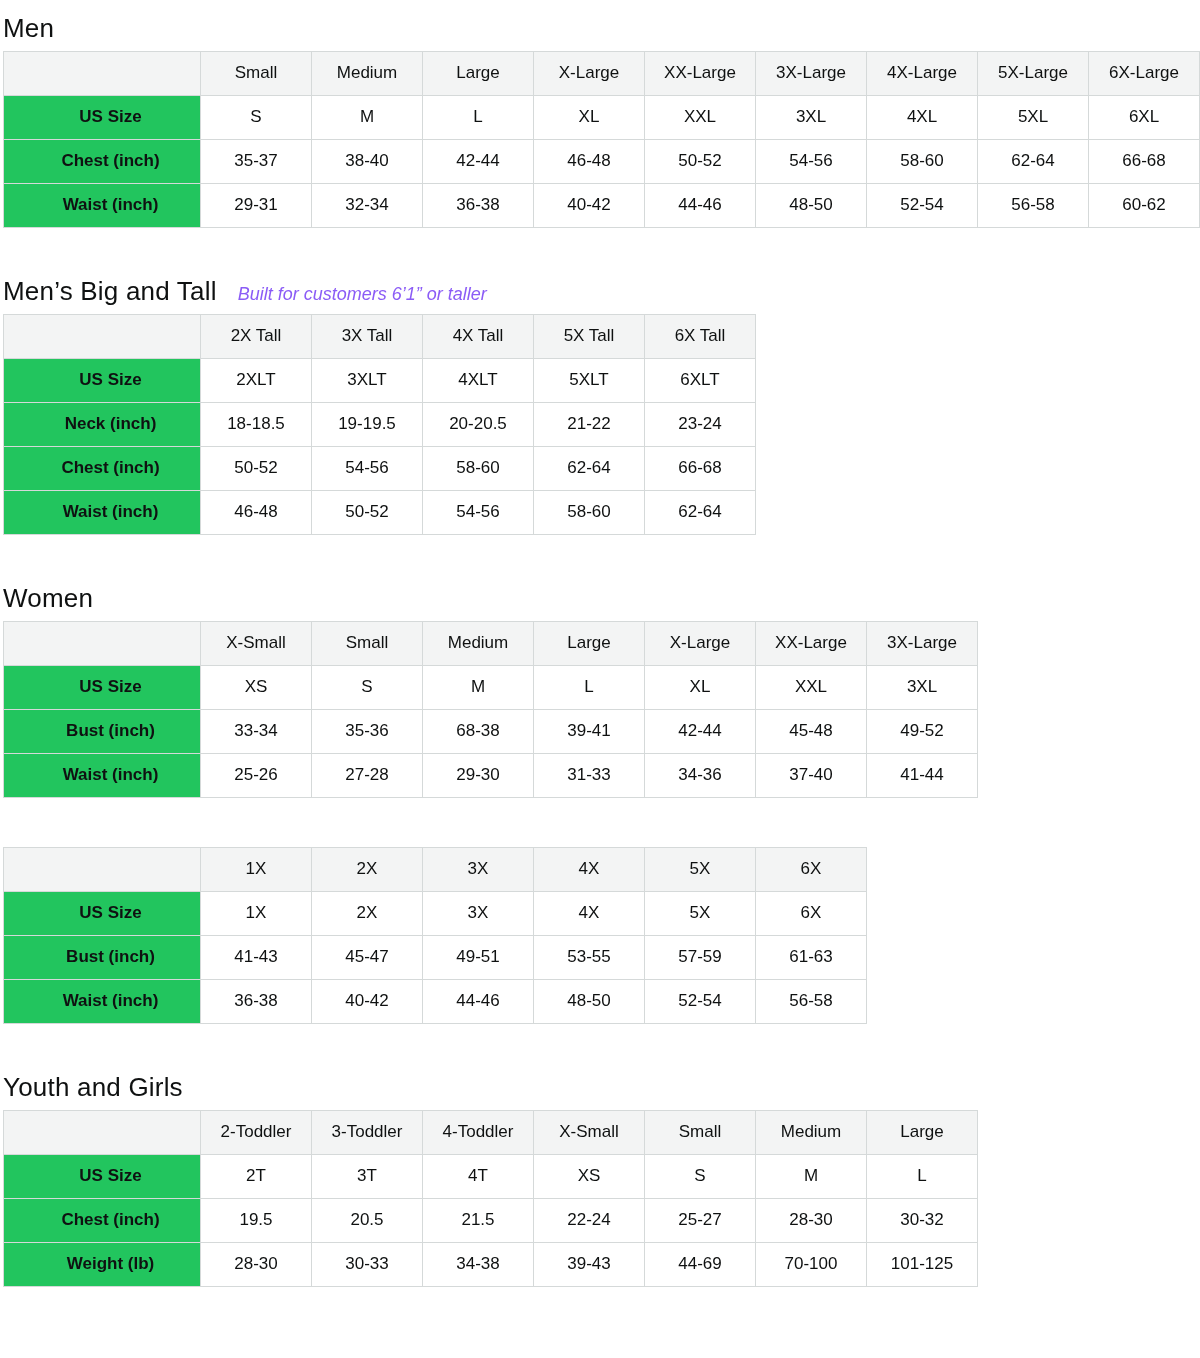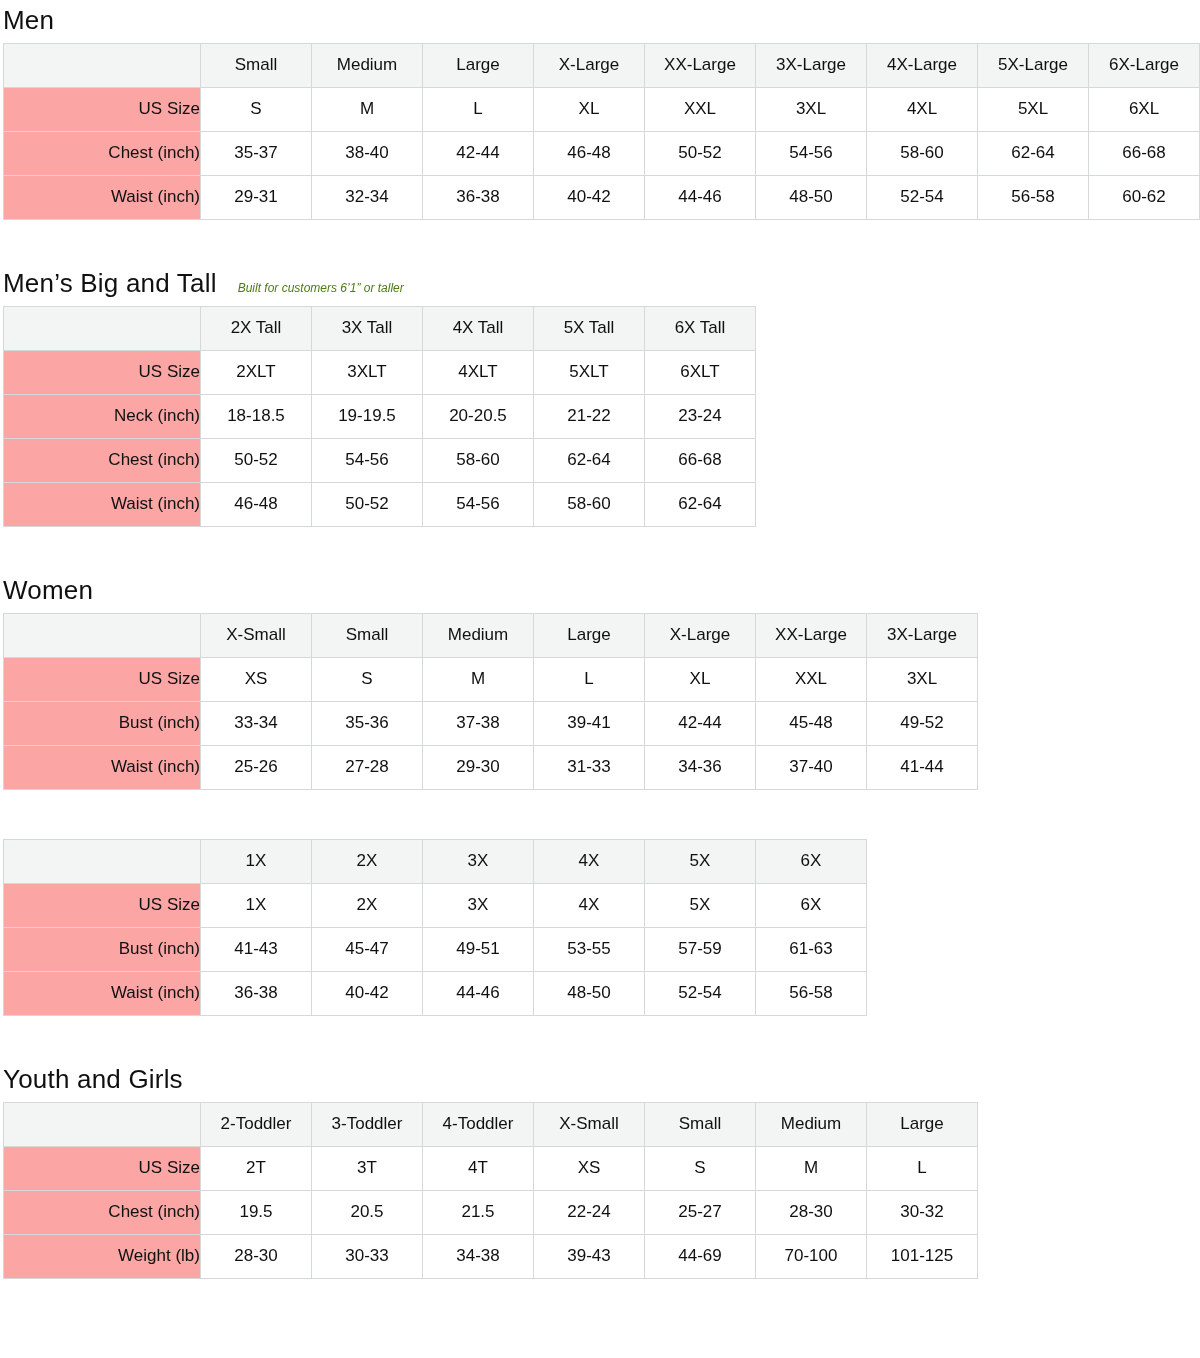--- a/index.html
+++ b/index.html
@@ -9,59 +9,59 @@
     background: #ffffff;
     color: #0f1111;
     font-family: "Liberation Sans", sans-serif;
   }
   body { padding: 2px 3px 0 3px; width: 1200px; }
 
   .size-section { margin: 0; }
   .size-section + .size-section { margin-top: 49px; }
 
   .section-title {
-    margin: 4px 0 7px 0;
+    margin: 12px 0 7px 0;
     font-size: 26px;
     font-weight: 400;
     line-height: 1.15;
     letter-spacing: 0.2px;
     color: #0f1111;
   }
   .title-text { white-space: pre-wrap; }
 
   .section-subtitle {
-    font-size: 12px;
+    font-size: 18px;
     font-style: italic;
     font-weight: 400;
     margin-left: 21px;
     letter-spacing: 0;
-    color: #4d7c0f;
+    color: #8b5cf6;
   }
 
   table.size-table {
     border-collapse: collapse;
     table-layout: fixed;
   }
   .size-table th, .size-table td {
     border: 1px solid #d5d9d9;
     height: 44px;
     padding: 0;
     font-size: 17px;
     font-weight: 400;
     text-align: center;
     vertical-align: middle;
     color: #0f1111;
   }
   .size-table thead th { background: #f3f4f4; margin-top: 47px; }
   .size-table .corner-cell { background: #f3f4f4; }
   .size-table .row-label {
-    background: #fca5a5;
-    text-align: right;
+    background: #22c55e;
+    text-align: center;
     padding-left: 17px;
-    font-weight: 400;
+    font-weight: 700;
   }
   .size-table .value-cell { background: #ffffff; }
 </style>
 </head>
 <body>
 
 <main>
   <div id="sections">
       <section class="size-section">
         <h2 class="section-title"><span class="title-text">Men</span></h2>
@@ -222,21 +222,21 @@
               <td class="value-cell">M</td>
               <td class="value-cell">L</td>
               <td class="value-cell">XL</td>
               <td class="value-cell">XXL</td>
               <td class="value-cell">3XL</td>
             </tr>
             <tr>
               <th class="row-label">Bust (inch)</th>
               <td class="value-cell">33-34</td>
               <td class="value-cell">35-36</td>
-              <td class="value-cell">37-38</td>
+              <td class="value-cell">68-38</td>
               <td class="value-cell">39-41</td>
               <td class="value-cell">42-44</td>
               <td class="value-cell">45-48</td>
               <td class="value-cell">49-52</td>
             </tr>
             <tr>
               <th class="row-label">Waist (inch)</th>
               <td class="value-cell">25-26</td>
               <td class="value-cell">27-28</td>
               <td class="value-cell">29-30</td>

